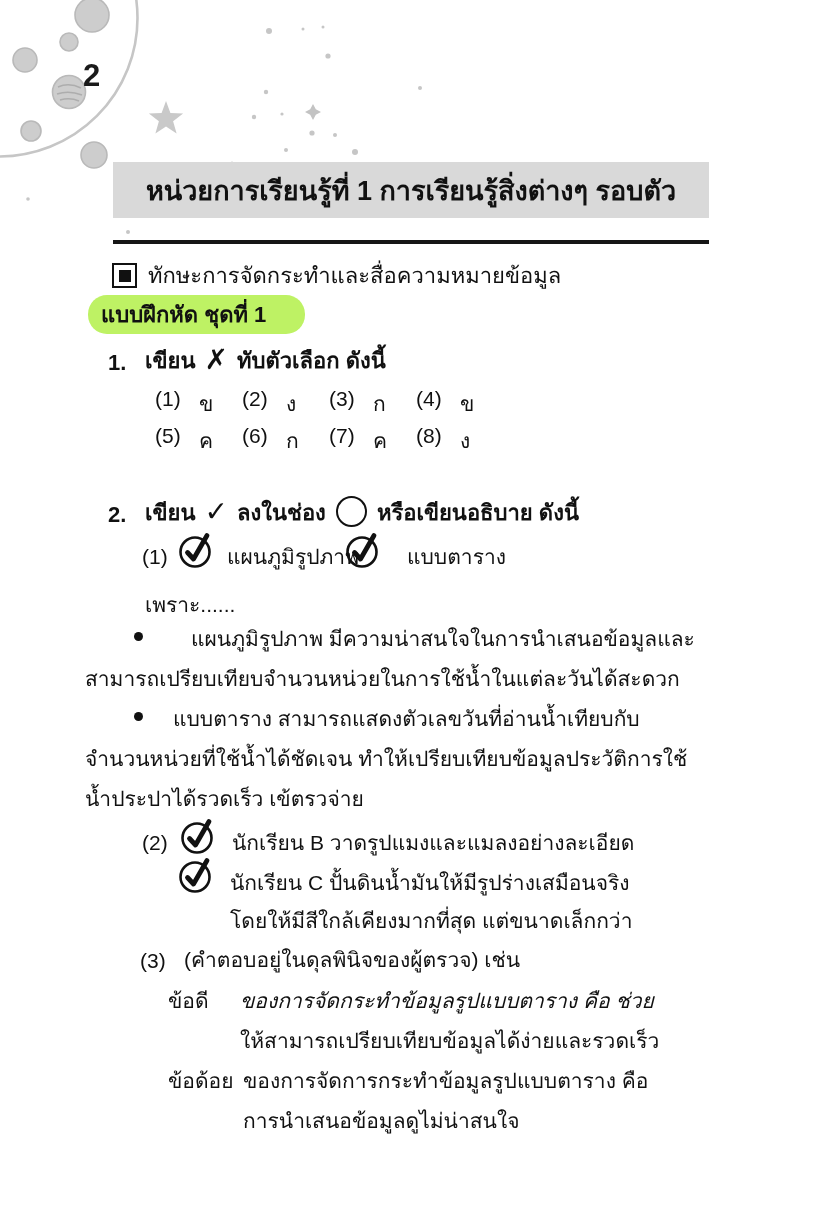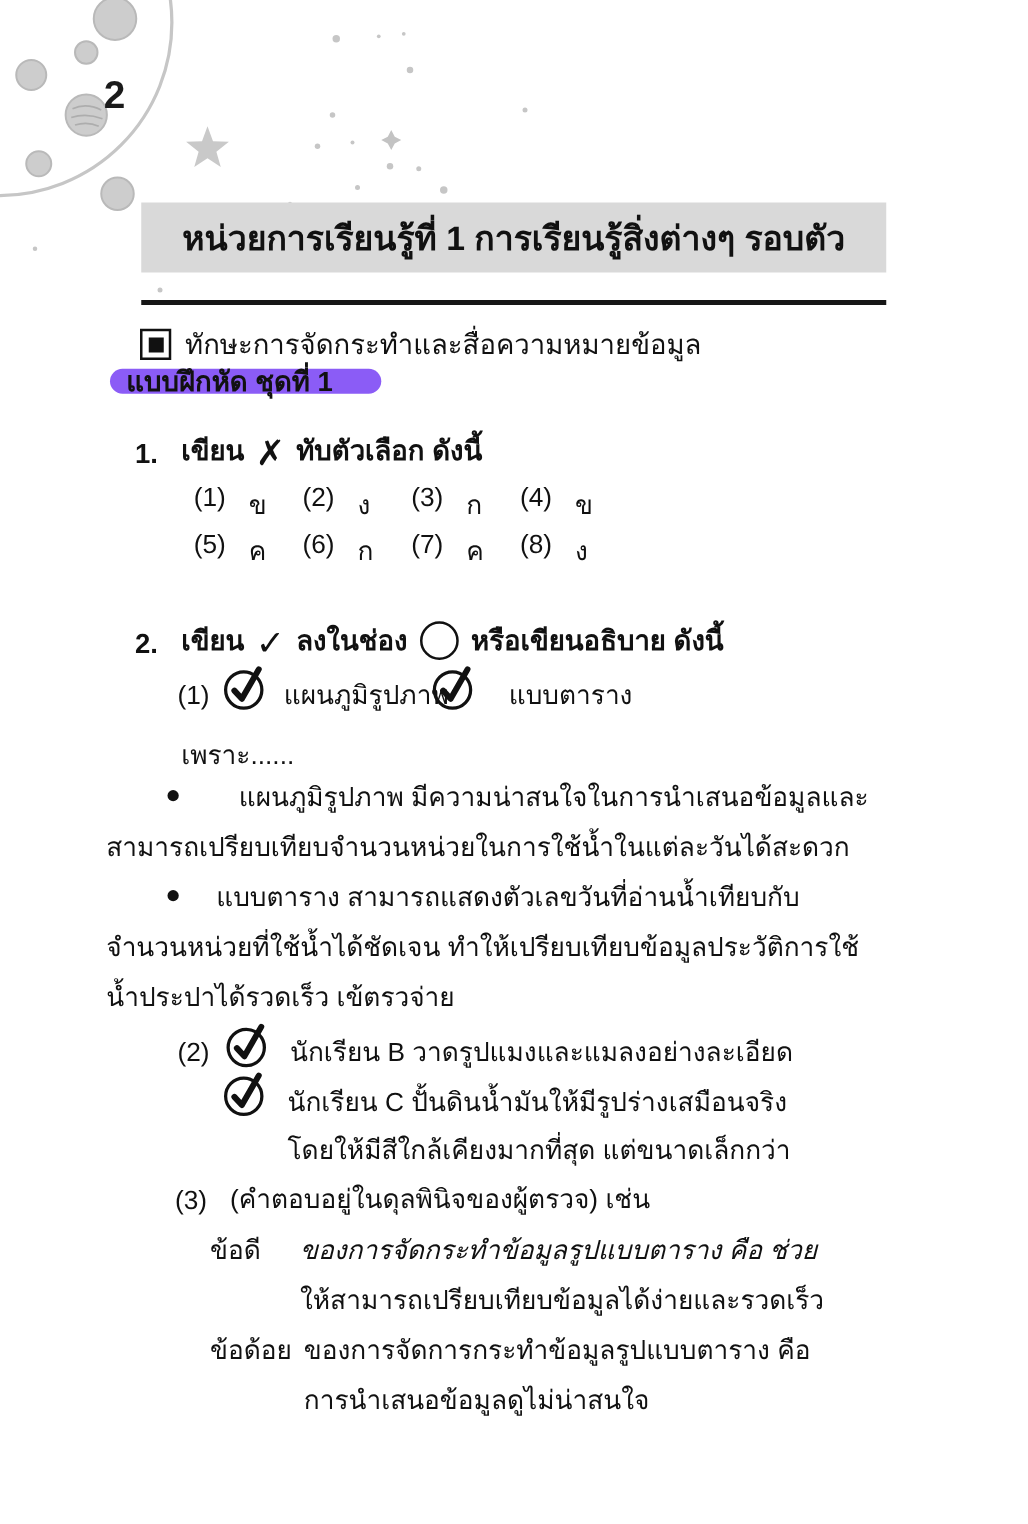--- a/index.html
+++ b/index.html
@@ -31,39 +31,39 @@
     display:flex;align-items:center;gap:11px;
     font-size:22px;font-weight:normal;
   }
   .sq-icon{
     width:21px;height:21px;border:2.5px solid #111;
     display:inline-flex;align-items:center;justify-content:center;
     flex:0 0 auto;
   }
   .sq-inner{width:12px;height:12px;background:#111;display:block;}
   .badge{
-    position:absolute;left:88px;top:295px;width:217px;height:20px;
-    background:#8b5cf6;border-radius:19px;
+    position:absolute;left:88px;top:295px;width:217px;height:39px;
+    background:#bef264;border-radius:19px;
     display:flex;align-items:center;
     padding-left:13px;box-sizing:border-box;
     font-size:22px;font-weight:bold;
   }
   .txt{position:absolute;font-size:21px;line-height:33px;white-space:nowrap;}
   .bold{font-weight:bold;font-size:22px;}
   .mark-x,.mark-check{
     font-size:28px;font-weight:bold;line-height:1;
     display:inline-block;transform:translateY(2px);
     padding:0 3px;
   }
   .empty-circle{
     display:inline-block;width:27px;height:27px;
     border:2.4px solid #111;border-radius:50%;
     vertical-align:-7px;margin:0 4px;
   }
-  .inst-row{display:flex;align-items:center;gap:6px;}
+  .inst-row{display:flex;gap:6px;}
   .ans-row{
     position:absolute;left:155px;display:flex;
     font-size:21px;
   }
   .ans-cell{width:87px;display:flex;}
   .ans-label{width:44px;}
   .check-svg{position:absolute;}
   .bullet-dot{
     position:absolute;width:9px;height:9px;border-radius:50%;
     background:#111;

